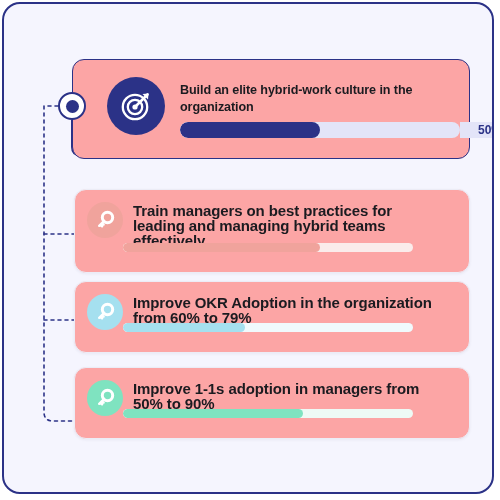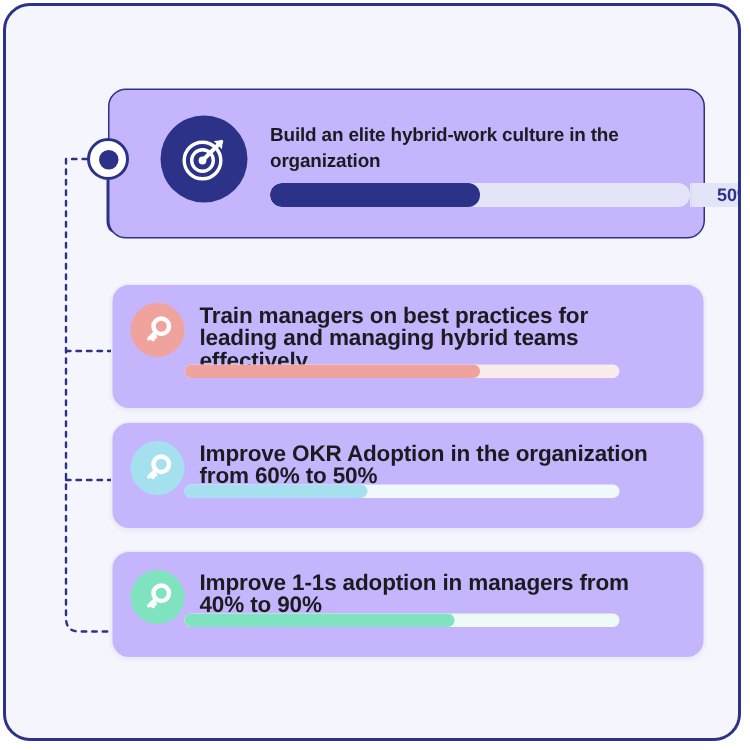--- a/index.html
+++ b/index.html
@@ -56,21 +56,21 @@
     display: block;
     width: 13px;
     height: 13px;
     border-radius: 50%;
     background: #2b3287;
   }
 
   
   .card {
     position: absolute;
-    background: #c4b5fd;
+    background: #fca5a5;
     border-radius: 12px;
     box-sizing: border-box;
   }
   .card.primary {
     left: 68px;
     top: 55px;
     width: 398px;
     height: 100px;
     border: 1.6px solid #2b3287;
   }
@@ -257,36 +257,36 @@
     </div>
   </div>
 
   <div class="card sub" id="card-3">
     <div class="badge small" id="badge-3">
       <svg width="20" height="20" viewBox="0 0 20 20" aria-hidden="true">
         <circle cx="12.5" cy="7.5" r="5.2" fill="none" stroke="#ffffff" stroke-width="3"></circle>
         <path d="M9.2 10.8 L4.2 15.8 M5.4 14.6 L7.1 16.3 M7.0 13.0 L8.6 14.6" stroke="#ffffff" stroke-width="2.4" stroke-linecap="round" fill="none"></path>
       </svg>
     </div>
-    <div class="card-title">Improve OKR Adoption in the organization from 60% to 50%</div>
+    <div class="card-title">Improve OKR Adoption in the organization from 60% to 79%</div>
     <div class="bar-wrap" id="bar-wrap-3">
       <div class="track" id="track-3">
         <div class="fill" id="fill-3" style="width:42%"></div>
       </div>
     </div>
   </div>
 
   <div class="card sub" id="card-4">
     <div class="badge small" id="badge-4">
       <svg width="20" height="20" viewBox="0 0 20 20" aria-hidden="true">
         <circle cx="12.5" cy="7.5" r="5.2" fill="none" stroke="#ffffff" stroke-width="3"></circle>
         <path d="M9.2 10.8 L4.2 15.8 M5.4 14.6 L7.1 16.3 M7.0 13.0 L8.6 14.6" stroke="#ffffff" stroke-width="2.4" stroke-linecap="round" fill="none"></path>
       </svg>
     </div>
-    <div class="card-title">Improve 1-1s adoption in managers from 40% to 90%</div>
+    <div class="card-title">Improve 1-1s adoption in managers from 50% to 90%</div>
     <div class="bar-wrap" id="bar-wrap-4">
       <div class="track" id="track-4">
         <div class="fill" id="fill-4" style="width:62%"></div>
       </div>
     </div>
   </div>
 
 </div>
 
 </body></html>

